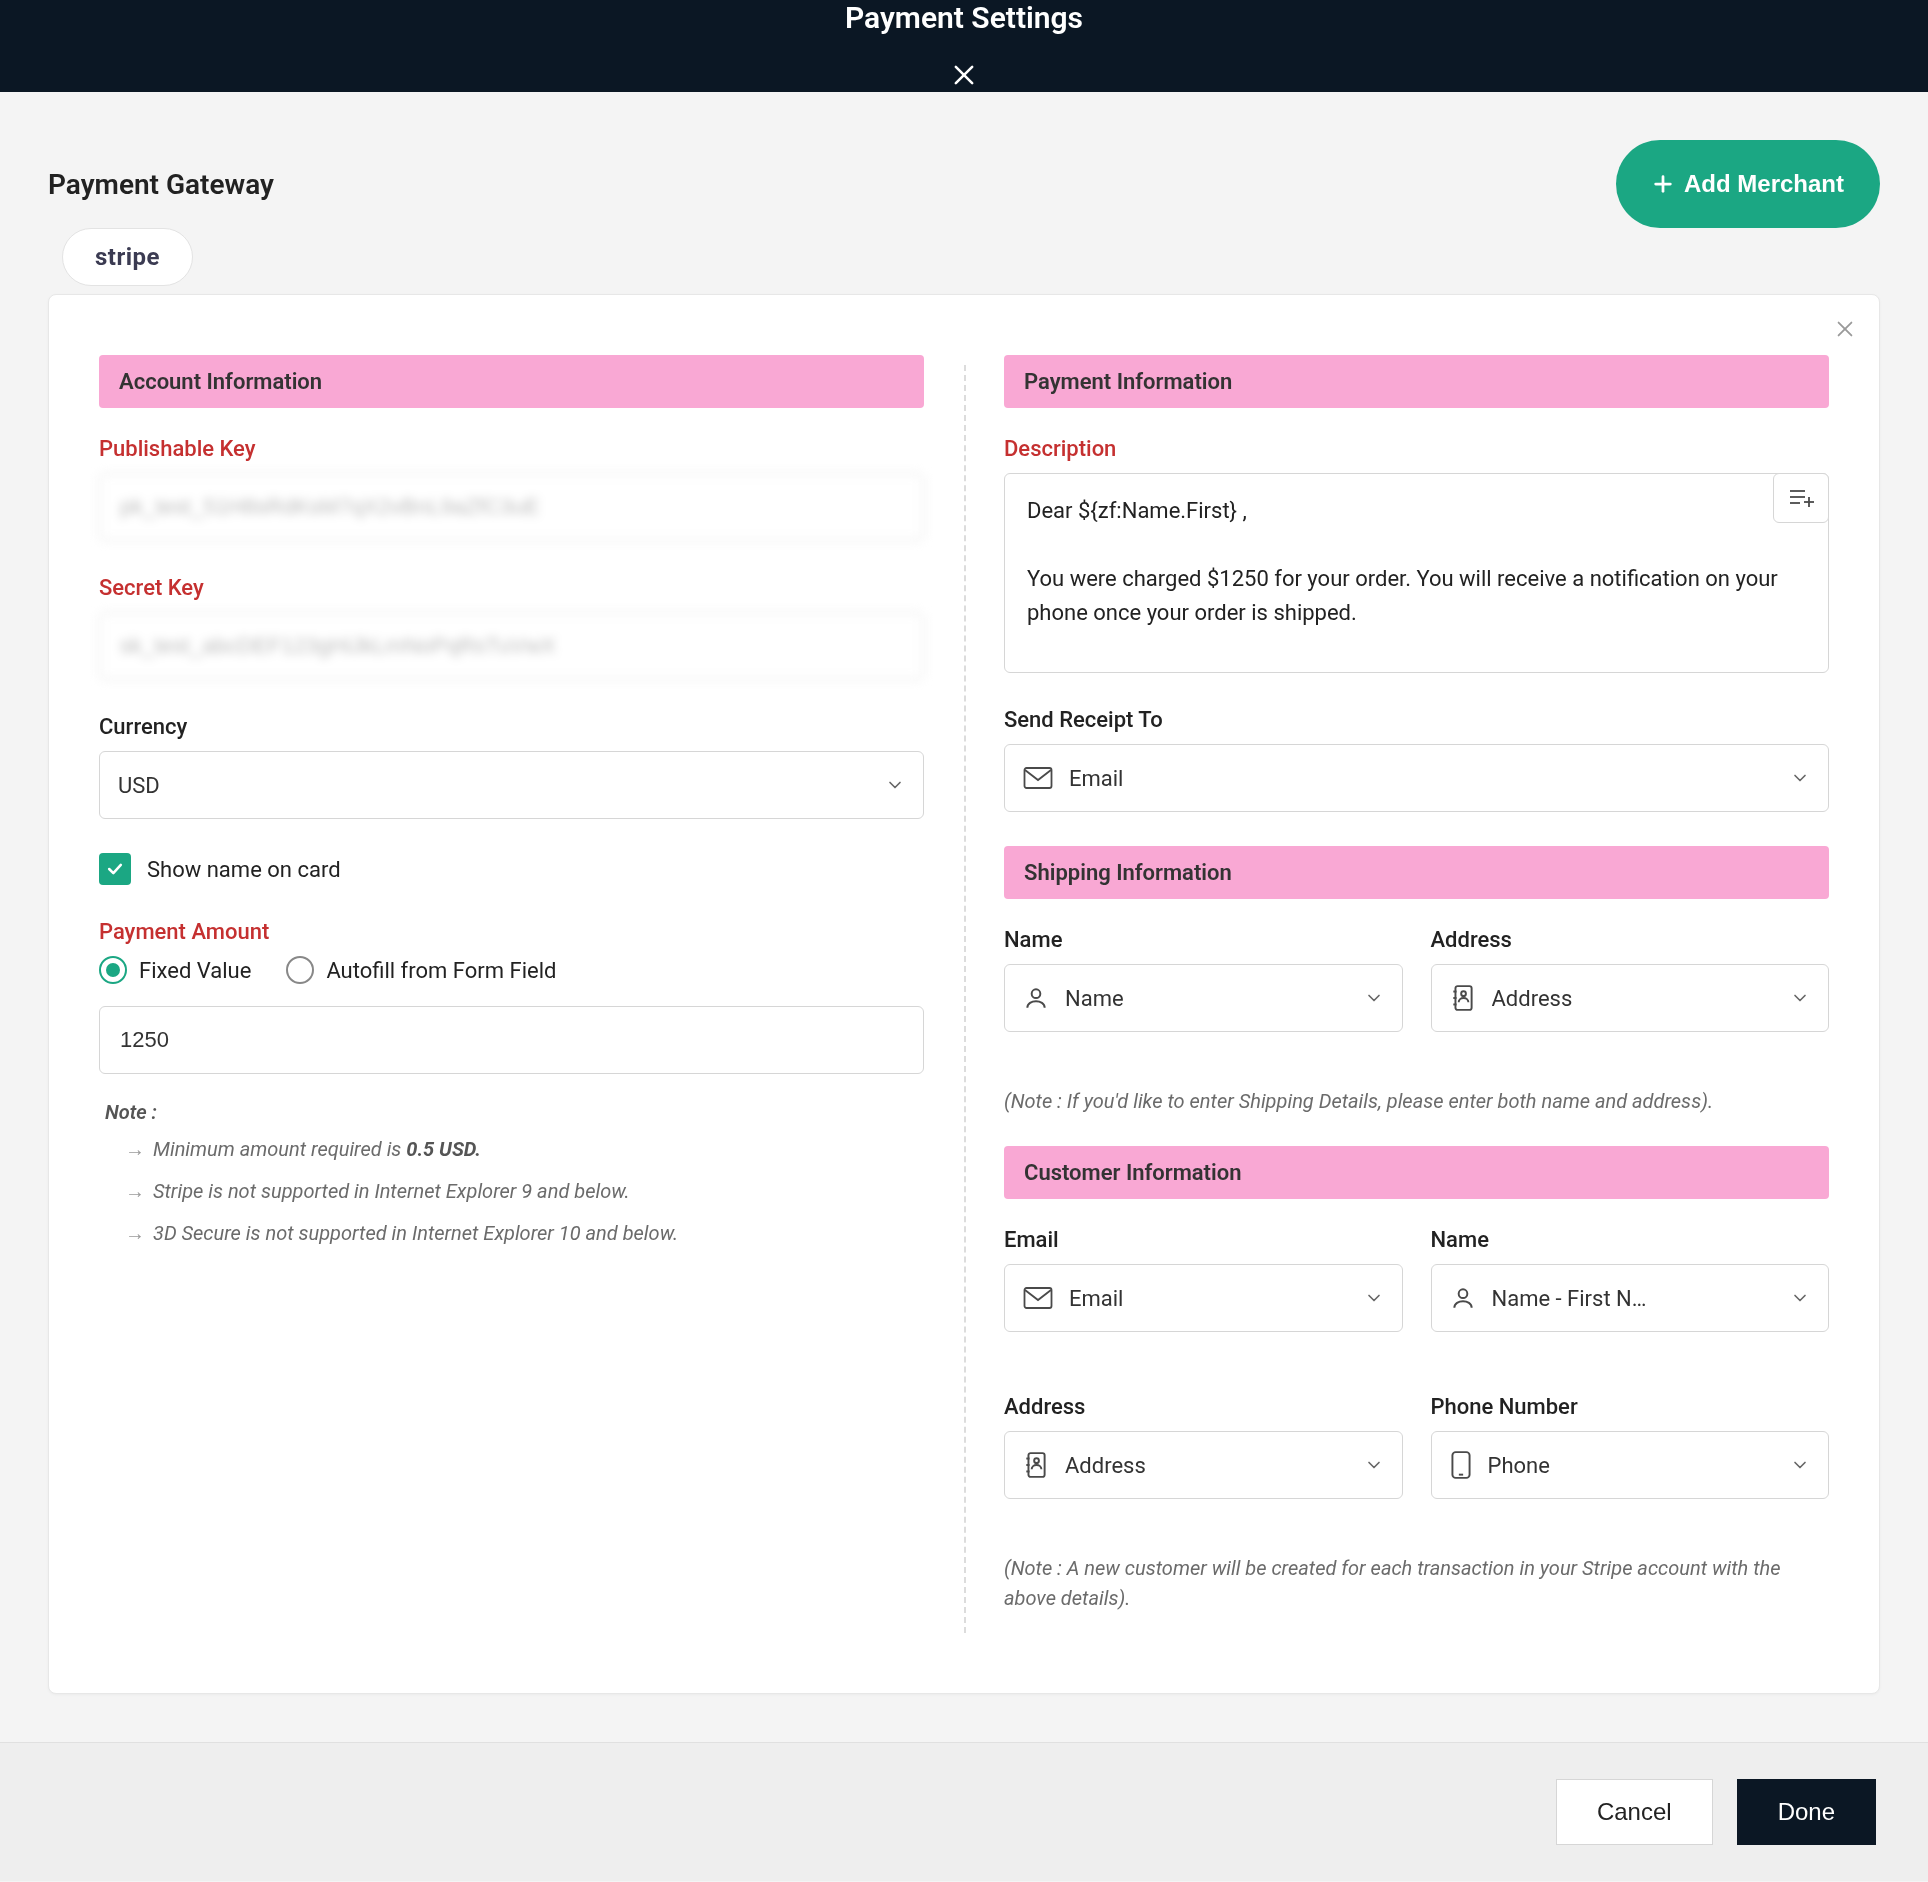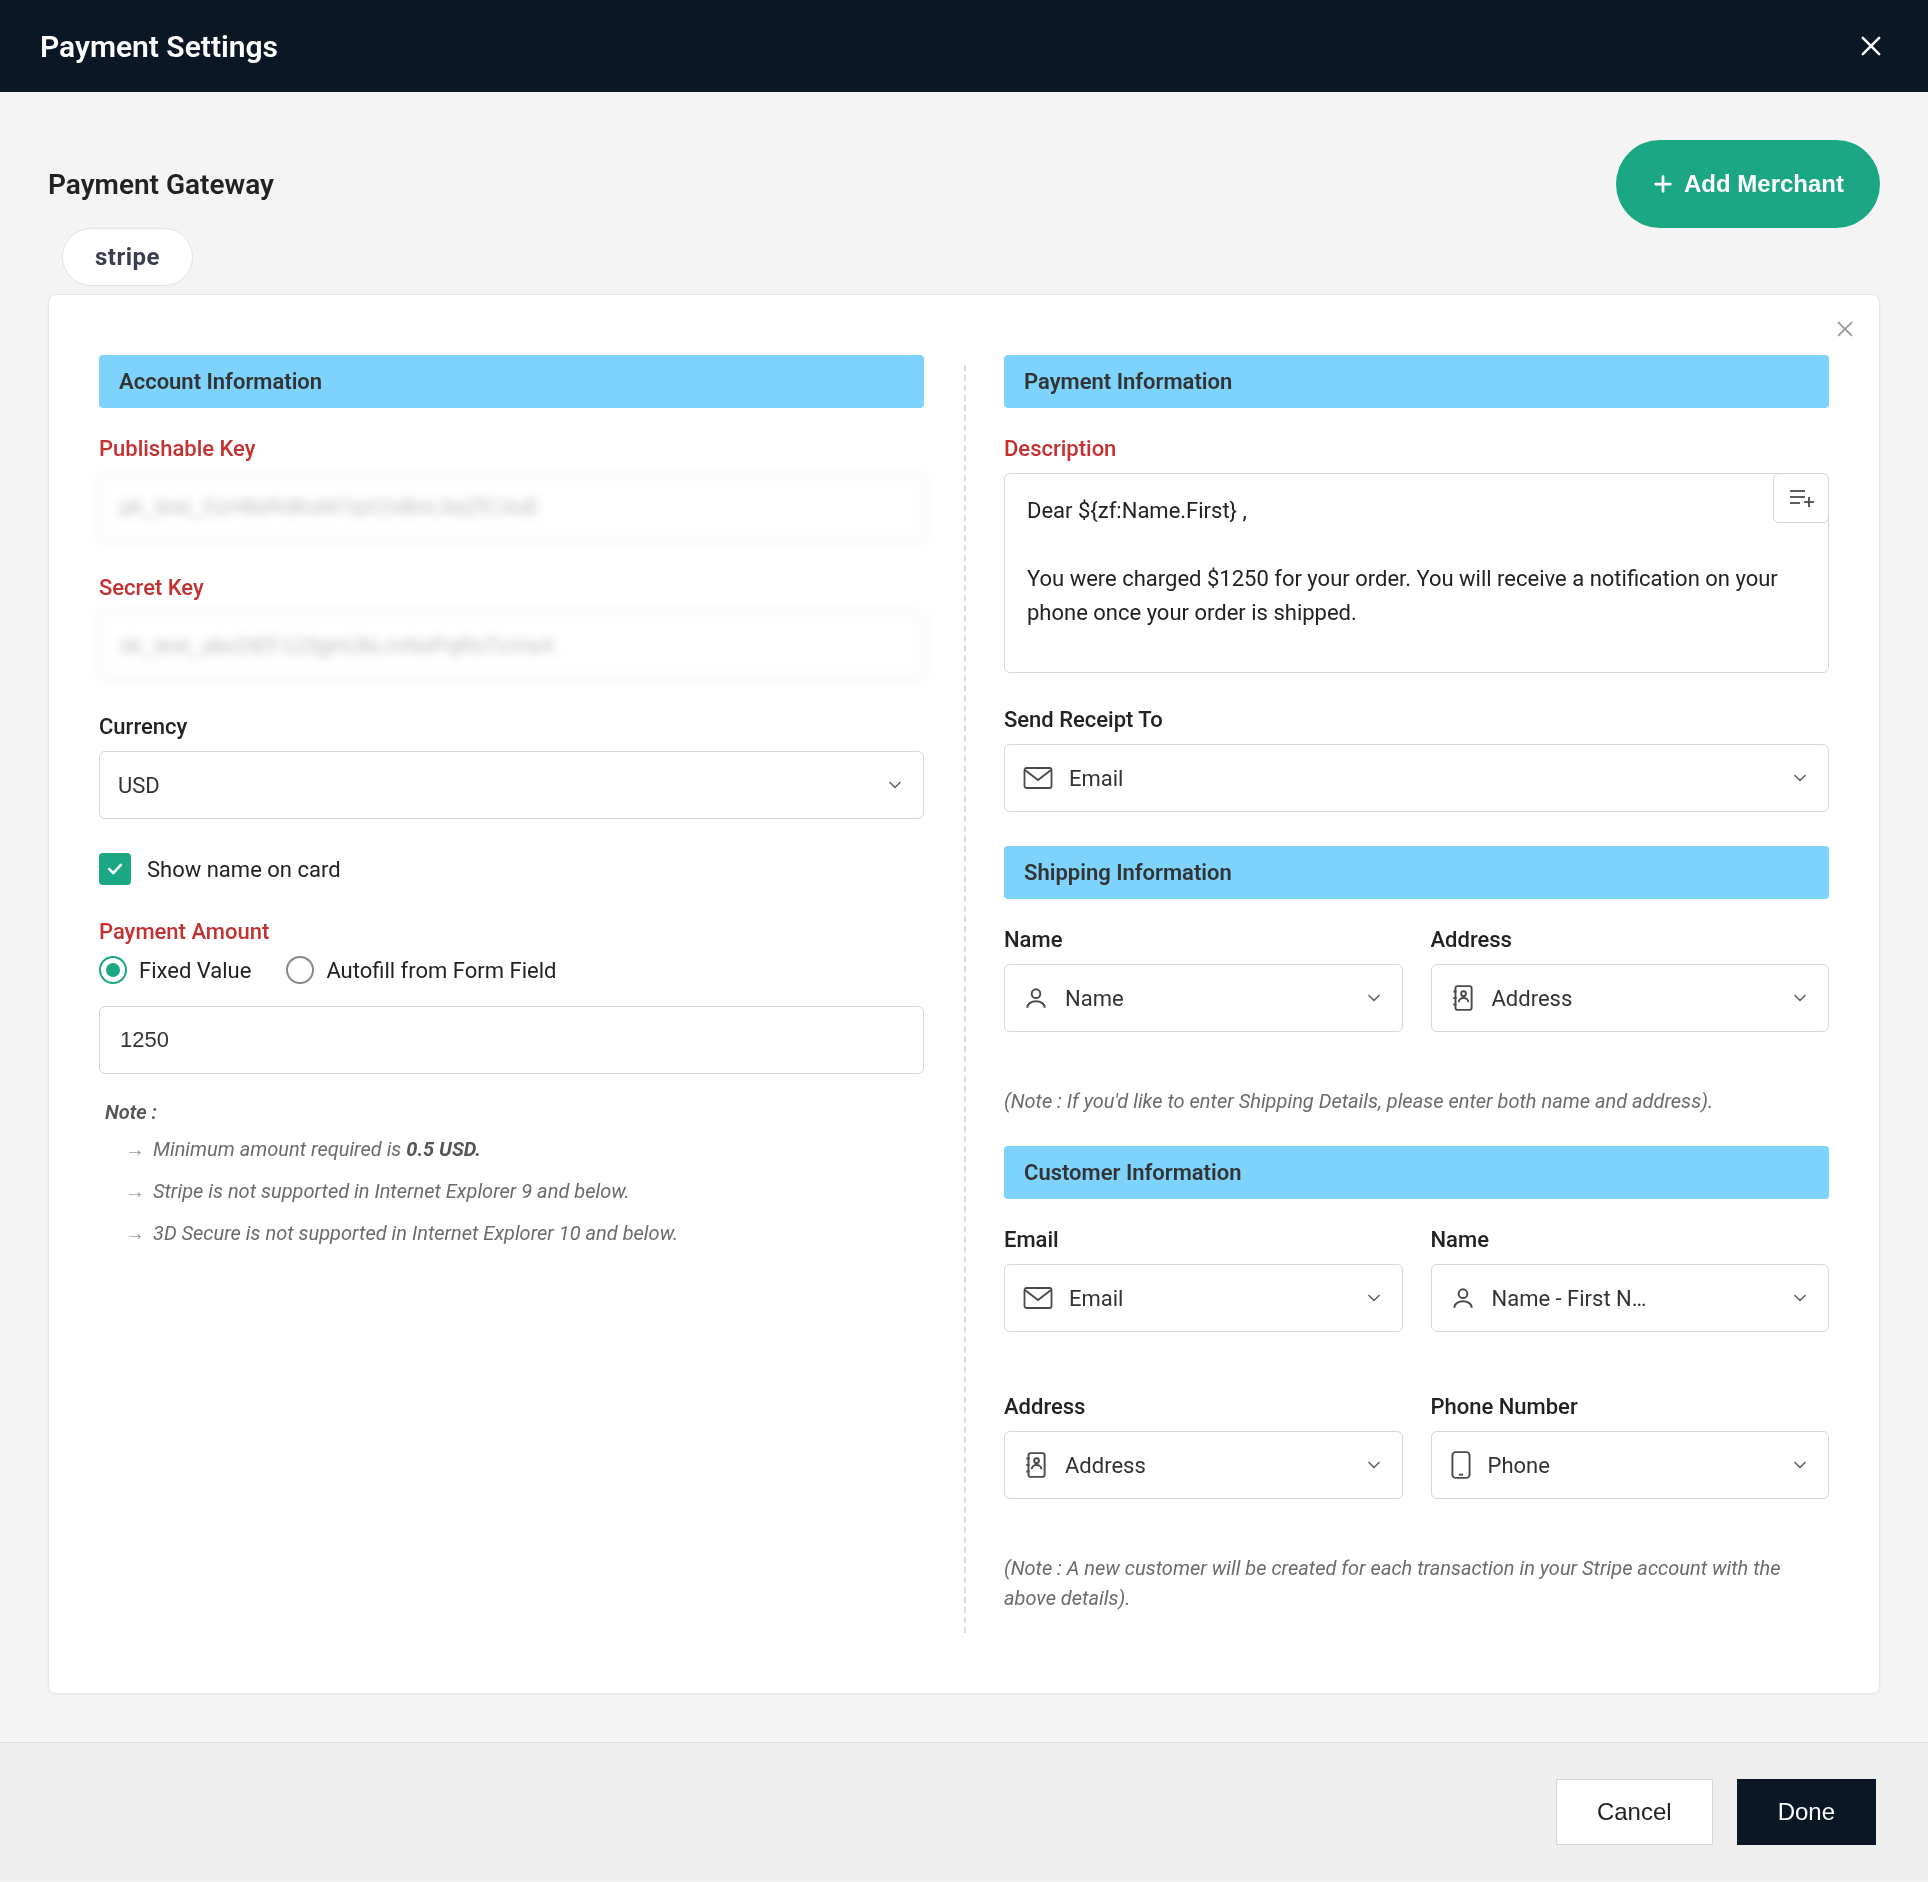--- a/index.html
+++ b/index.html
@@ -13,20 +13,21 @@
   }
   
   .modal-header {
     background: #0b1724;
     color: #fff;
     display: flex;
     align-items: center;
     justify-content: space-between;
     padding: 0 40px;
     height: 92px;
+    flex-direction: column;
   }
   .modal-header h1 {
     font-size: 30px;
     font-weight: 600;
   }
   .close-x {
     width: 34px; height: 34px;
     display: flex; align-items: center; justify-content: center;
     cursor: pointer;
   }
@@ -105,21 +106,21 @@
   .card-grid::after {
     content: "";
     position: absolute;
     top: 10px;
     bottom: 10px;
     left: 50%;
     border-left: 2px dashed #dcdcdc;
   }
 
   .section-head {
-    background: #7dd3fc;
+    background: #f9a8d4;
     border-radius: 4px;
     padding: 14px 20px;
     font-size: 22px;
     font-weight: 600;
     color: #333;
     margin-bottom: 28px;
   }
 
   .field-label {
     font-size: 22px;

